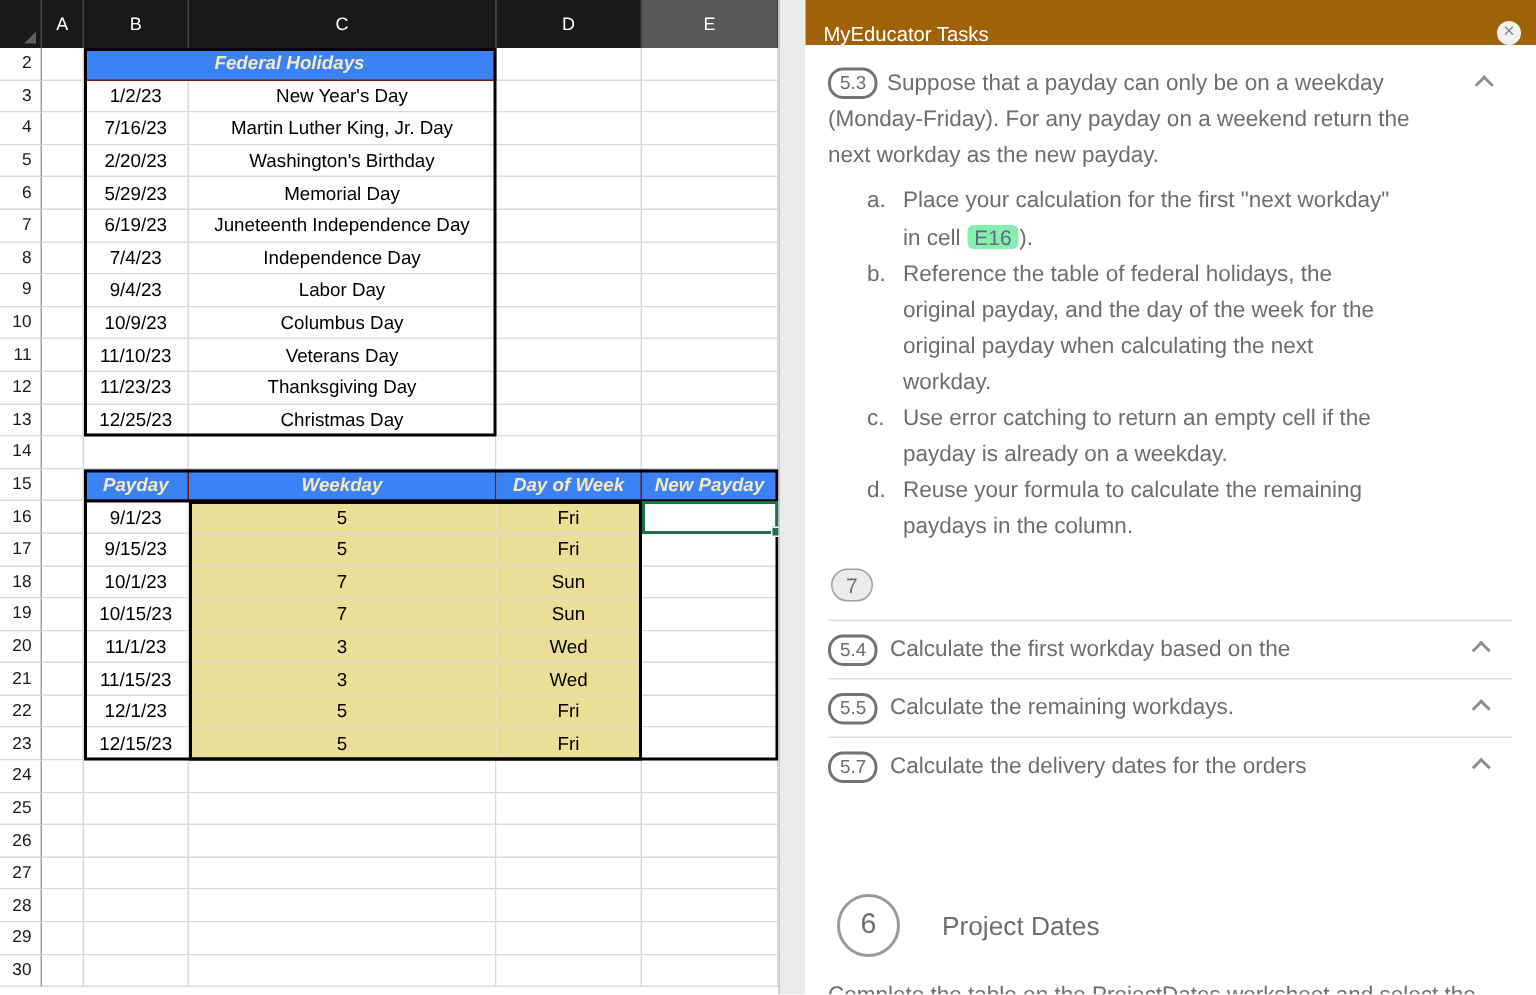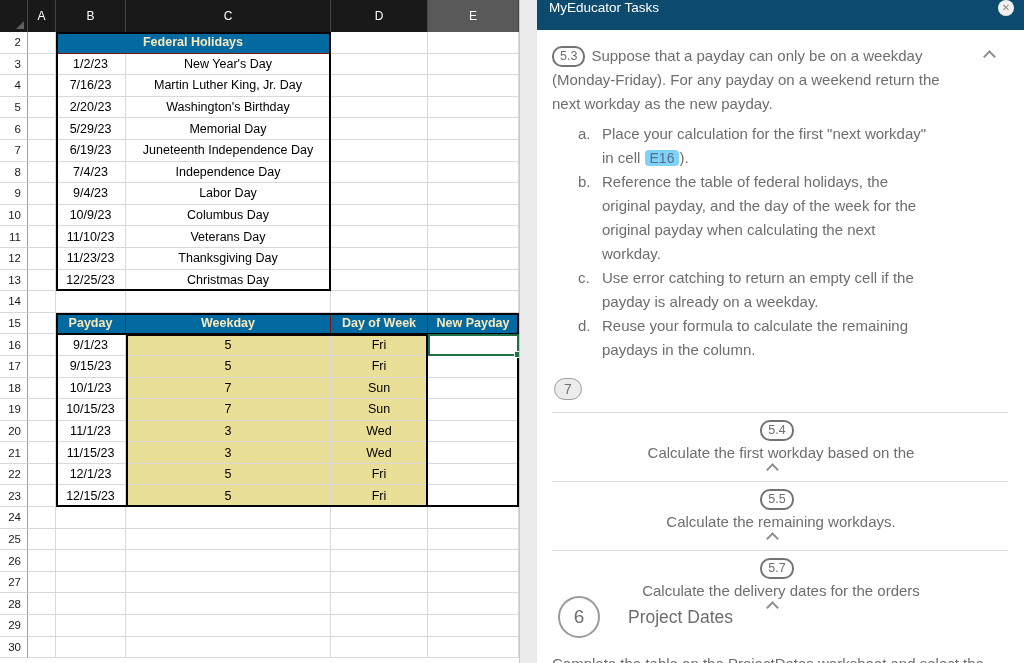--- a/index.html
+++ b/index.html
@@ -17,60 +17,60 @@
   .colhdr.sel { background:#595959; }
   .corner { background:#191919; border-right:1px solid #454545; position:relative; }
   .corner::after { content:""; position:absolute; right:3px; bottom:3px; width:0; height:0;
                    border-left:8px solid transparent; border-bottom:8px solid #5f5f5f; }
   .rowhdr { background:#fff; color:#1a1a1a; font-size:11.5px; display:flex; align-items:center;
             justify-content:flex-end; padding-right:6px; border-right:1px solid #9e9e9e;
             border-bottom:1px solid #d9d9d9; }
   .cell { background:#fff; font-size:12.5px; color:#000; display:flex; align-items:center;
           justify-content:center; border-right:1px solid #d9d9d9; border-bottom:1px solid #d9d9d9;
           overflow:hidden; white-space:nowrap; }
-  .cell.redhdr { background:#0369a1; color:#F7E9BC; font-weight:bold;
-                 border-right-color:#7a150b; border-bottom-color:#7a150b; }
+  .cell.redhdr { background:#3b82f6; color:#F7E9BC; font-weight:bold;
+                 border-right-color:#7a150b; border-bottom-color:#7a150b;font-style:italic; }
   .cell.yellow { background:#E9DF96; }
   .overlay { position:absolute; pointer-events:none; }
   #holidays-border { left:56px; top:32px; width:275px; height:259px; border:2px solid #000; }
   #payday-border { left:56px; top:313px; width:463px; height:194px; border:2px solid #000; }
   #payday-header-underline { left:56px; top:333px; width:463px; height:2px; background:#000; }
   #yellow-border { left:126px; top:334px; width:302px; height:173px; border:2px solid #000; }
   #selection-outline { left:428px; top:334px; width:91px; height:22px; border:2px solid #1E7145; }
   #fill-handle { position:absolute; right:-4px; bottom:-4px; width:7px; height:7px;
                  background:#1E7145; border:1px solid #fff; pointer-events:auto; }
 
   
   #gutter { position:absolute; left:519px; top:0; width:18px; height:663px; background:#ebebeb;
             border-left:1px solid #c9c9c9; }
 
   
   #panel { position:absolute; left:537px; top:0; width:487px; height:663px; background:#fff; }
-  #titlebar { height:30px; background:#0c4a6e; display:flex; align-items:flex-start;
+  #titlebar { height:30px; background:#a16207; display:flex; align-items:flex-end;
               padding:0 10px 0 12px; }
   #titlebar .t { color:#fff; font-size:13.5px; flex:1; }
   .closebtn { width:16px; height:16px; border-radius:50%; background:#f1f1f1; color:#8a8a8a;
               font-size:10px; line-height:16px; text-align:center; cursor:pointer; flex:none; }
   #pcontent { padding:14px 16px 0 15px; color:#6e6e6e; font-size:15px; line-height:24px;
               height:633px; overflow:hidden; position:relative; }
   .pill { display:inline-block; border:2px solid #737373; border-radius:10px; padding:0 6px;
           font-size:12.5px; line-height:17px; color:#6e6e6e; margin-right:6px; position:relative;
           top:-1px; white-space:nowrap; }
   .chev { display:inline-block; width:9px; height:9px; border-top:2px solid #8f8f8f;
           border-right:2px solid #8f8f8f; transform:rotate(-45deg); }
   .tpara { position:relative; padding-right:48px; }
   .tpara .chev { position:absolute; right:14px; top:8px; }
   .sublist { list-style:none; margin:6px 0 0 26px; }
   .subitem { display:flex; padding-right:70px; }
   .sublabel { width:24px; flex:none; }
   .subtext { flex:1; }
-  .cellref { background:#7dd3fc; color:#5c6a85; border-radius:4px; padding:0 5px; font-size:14px; }
+  .cellref { background:#86efac; color:#5c6a85; border-radius:4px; padding:0 5px; font-size:14px; }
   .ppill { display:inline-block; border:1px solid #9f9f9f; background:#ececec; border-radius:11px;
            padding:0 9px; font-size:14px; line-height:20px; color:#6e6e6e; margin:16px 0 12px 2px; }
-  .crow { display:flex; align-items:center; border-top:1px solid #dcdcdc; padding:7px 0;flex-direction:column; }
+  .crow { display:flex; align-items:center; border-top:1px solid #dcdcdc; padding:7px 0; }
   .crow .pill { top:0; flex:none; }
   .crow .ctext { margin-left:2px; flex:1; white-space:nowrap; overflow:hidden; }
   .crow .chev { margin-right:16px; flex:none; }
   .sect { position:absolute; left:21px; top:566px; display:flex; align-items:center; }
   .bigcircle { width:42px; height:42px; border:2px solid #9a9a9a; border-radius:50%; display:flex;
                align-items:center; justify-content:center; font-size:19px; color:#6e6e6e; flex:none; }
   .secttitle { margin-left:28px; font-size:17.5px; color:#6e6e6e;text-align:center; }
   .clipline { position:absolute; left:15px; top:622px; white-space:nowrap; }
 </style>
 </head>

